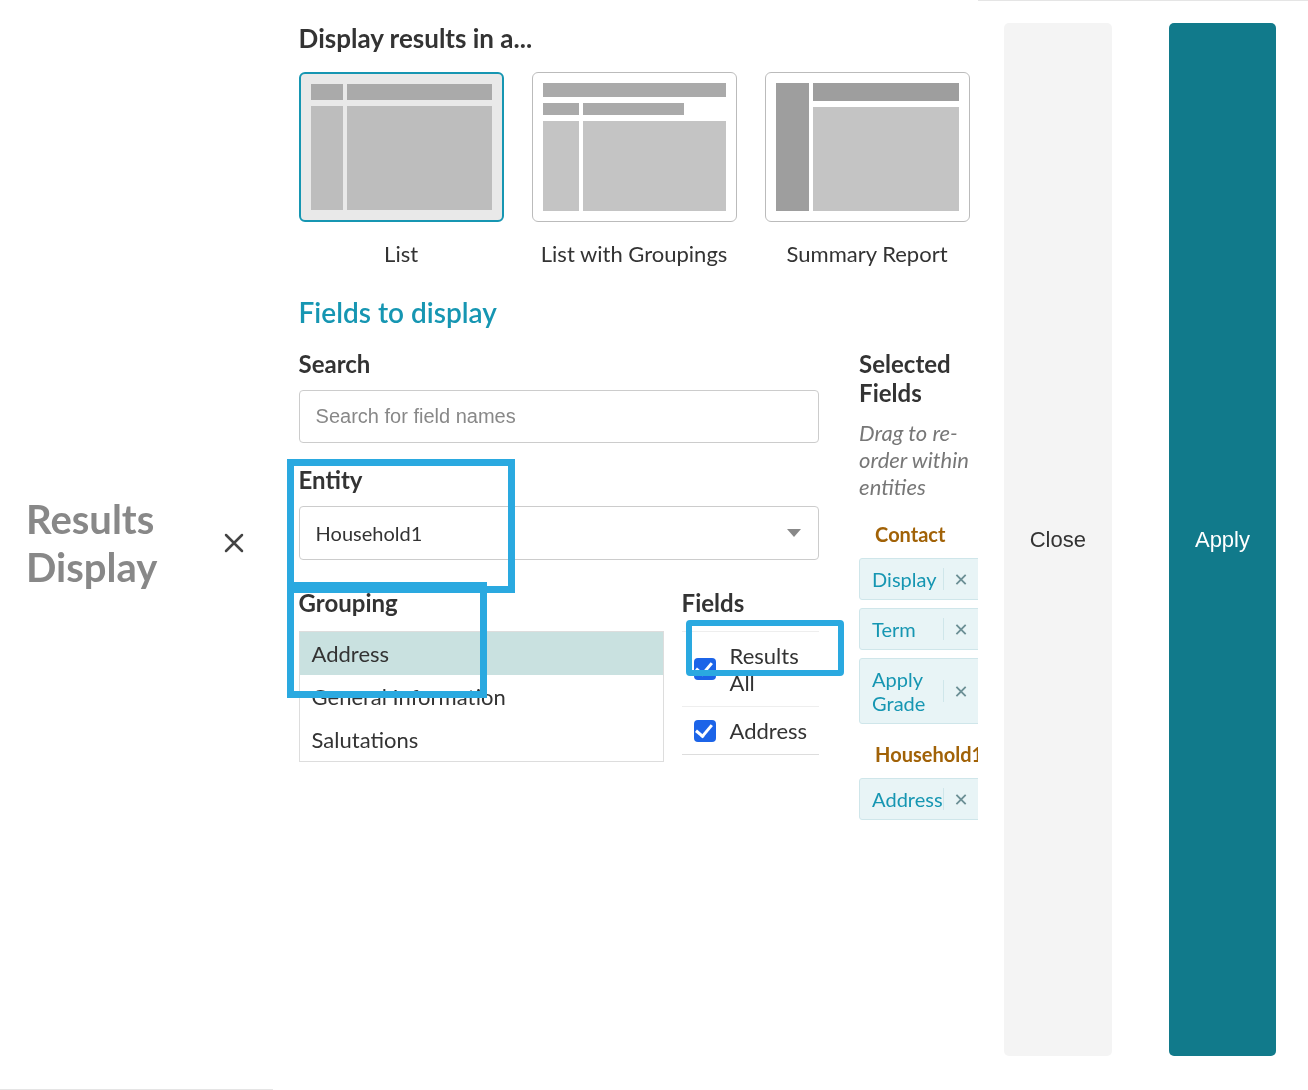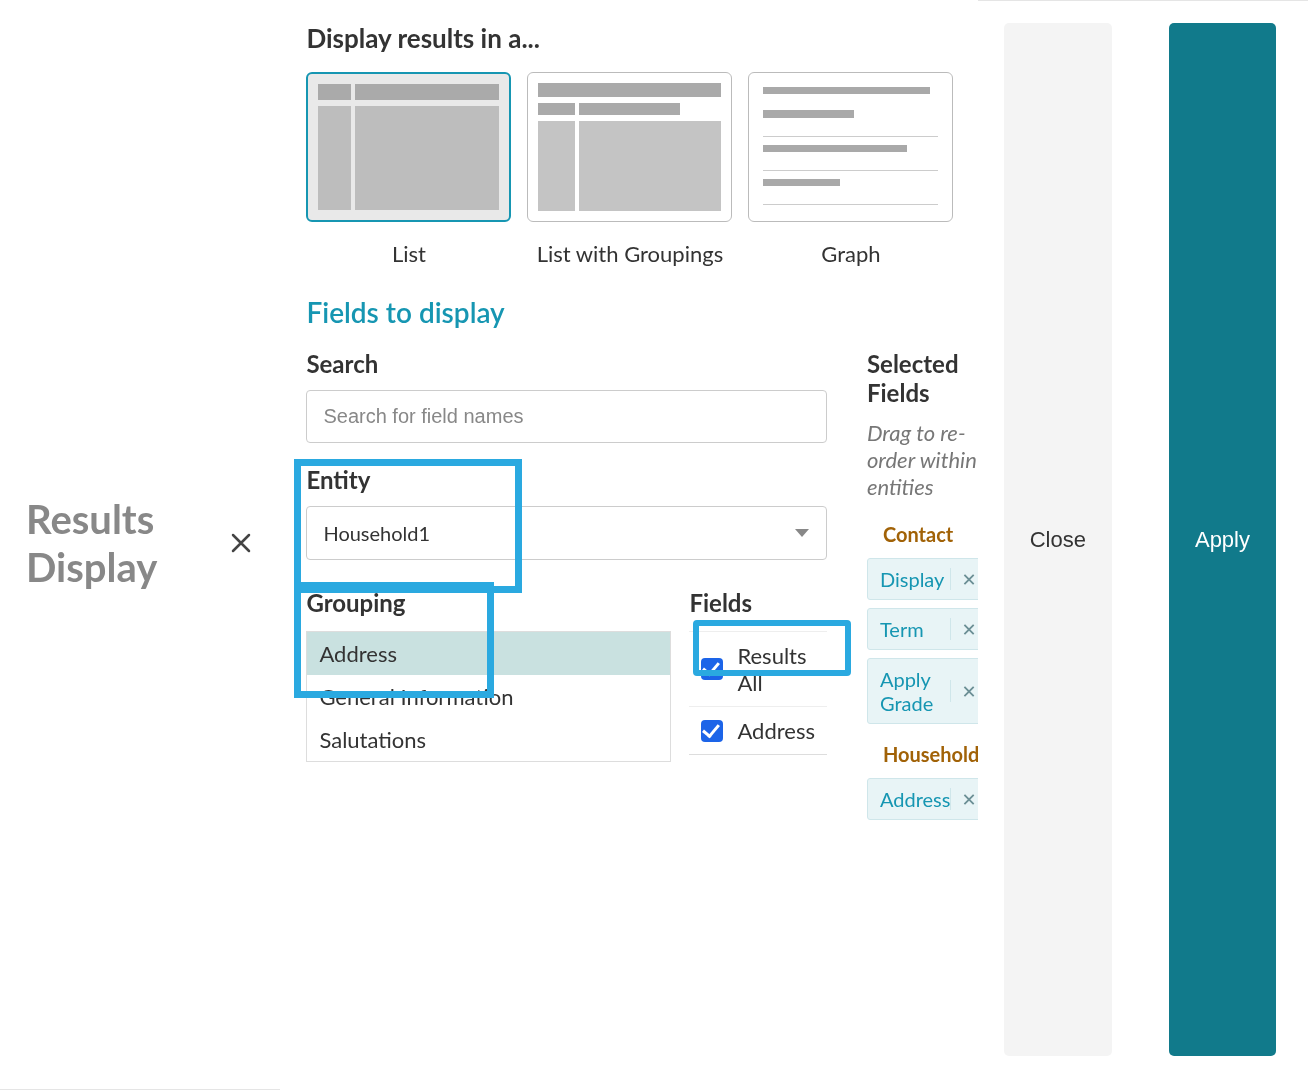--- a/index.html
+++ b/index.html
@@ -42,21 +42,21 @@
     overflow: auto;
   }
   .section-heading {
     font-size: 26px;
     font-weight: 700;
     color: #333;
     margin-bottom: 18px;
   }
   .display-options {
     display: flex;
-    gap: 16px;
+    gap: 28px;
     margin-bottom: 28px;
   }
   .display-option {
     display: flex;
     flex-direction: column;
     align-items: center;
     cursor: pointer;
   }
   .display-thumb {
     width: 205px;
@@ -337,20 +337,32 @@
           <div class="thumb-row r2">
               <div class="thumb-bar a"></div>
               <div class="thumb-bar b"></div>
             </div>
           <div class="body">
               <div class="a"></div>
               <div class="b"></div>
             </div>
         </div>
         <div class="display-label">List with Groupings</div>
+      </div>
+      <div class="display-option">
+        <div class="display-thumb thumb-summary">
+          <div class="wrap">
+              <div class="side"></div>
+              <div class="main">
+                <div class="t"></div>
+                <div class="f"></div>
+              </div>
+            </div>
+        </div>
+        <div class="display-label">Summary Report</div>
       </div>
       <div class="display-option">
         <div class="display-thumb thumb-graph">
           <div class="line l1"></div>
           <div class="line l2"></div>
             <div class="under"></div>
           <div class="line l3"></div>
             <div class="under"></div>
           <div class="line l4"></div>
             <div class="under"></div>

